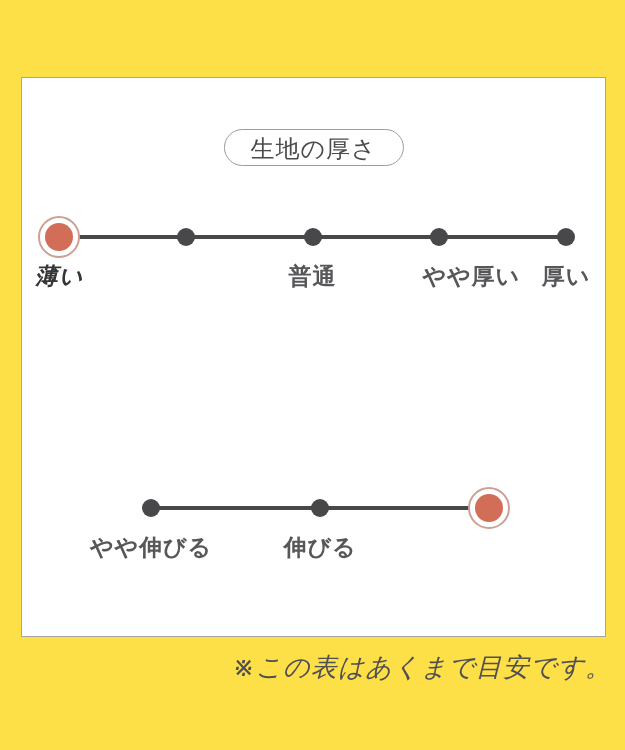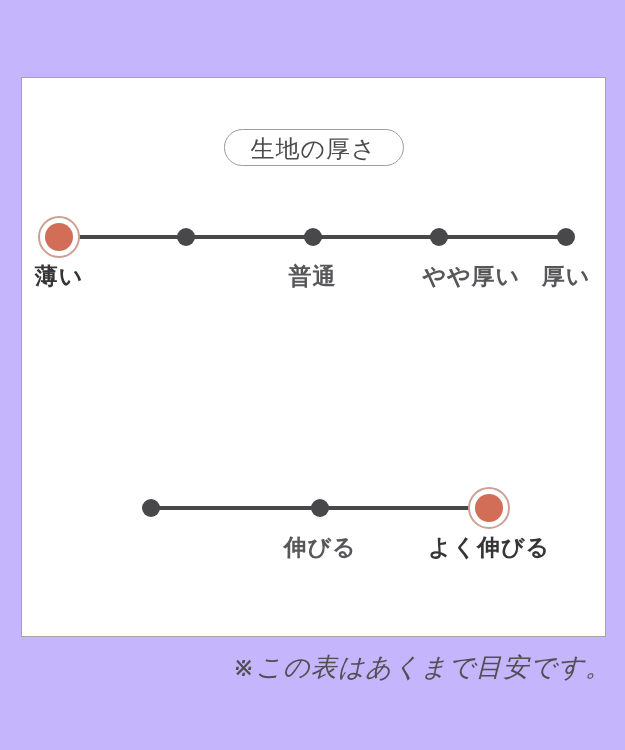--- a/index.html
+++ b/index.html
@@ -1,20 +1,20 @@
 <!DOCTYPE html>
 <html><head>
 <meta charset="utf-8">
 <style>
   html, body { margin: 0; padding: 0; background: #ffffff; }
   #page {
     position: relative;
     width: 625px;
     height: 750px;
-    background: #c4b5fd;
+    background: #fde047;
     font-family: "Liberation Sans", "DejaVu Sans", sans-serif;
     overflow: hidden;
   }
   #frame {
     position: absolute;
     left: 21px;
     top: 77px;
     width: 585px;
     height: 560px;
     border: 1.5px solid #a4a4a4;
@@ -94,20 +94,21 @@
     transform: translateX(-50%);
     white-space: nowrap;
     font-size: 23px;
     font-weight: 600;
     letter-spacing: 1px;
     color: #57575a;
   }
   .scale-label.selected {
     font-weight: 800;
     color: #353537;
+    font-style: italic;
   }
   #note {
     position: absolute;
     right: 13px;
     top: 650px;
     font-size: 26px;
     font-weight: 500;
     letter-spacing: 1px;
     color: #504f53;
     white-space: nowrap;
@@ -136,22 +137,22 @@
         </div>
         <div class="dot" style="left: 25%;"></div>
         <div class="dot" style="left: 50%;"></div>
         <div class="dot" style="left: 75%;"></div>
         <div class="dot" style="left: 100%;"></div>
       </div>
 
     <div class="track t2">
       <div class="rail"></div>
       <div class="labels">
+          <span class="scale-label" style="left: 0%;">やや伸びる</span>
           <span class="scale-label" style="left: 50%;">伸びる</span>
-          <span class="scale-label selected" style="left: 100%;">よく伸びる</span>
         </div>
     <div class="dot" style="left: 0%;"></div>
         <div class="dot" style="left: 50%;"></div>
         <div class="marker" style="left: 100%;">
           <div class="core"></div>
         </div>
       </div>
 
   </div>
 

